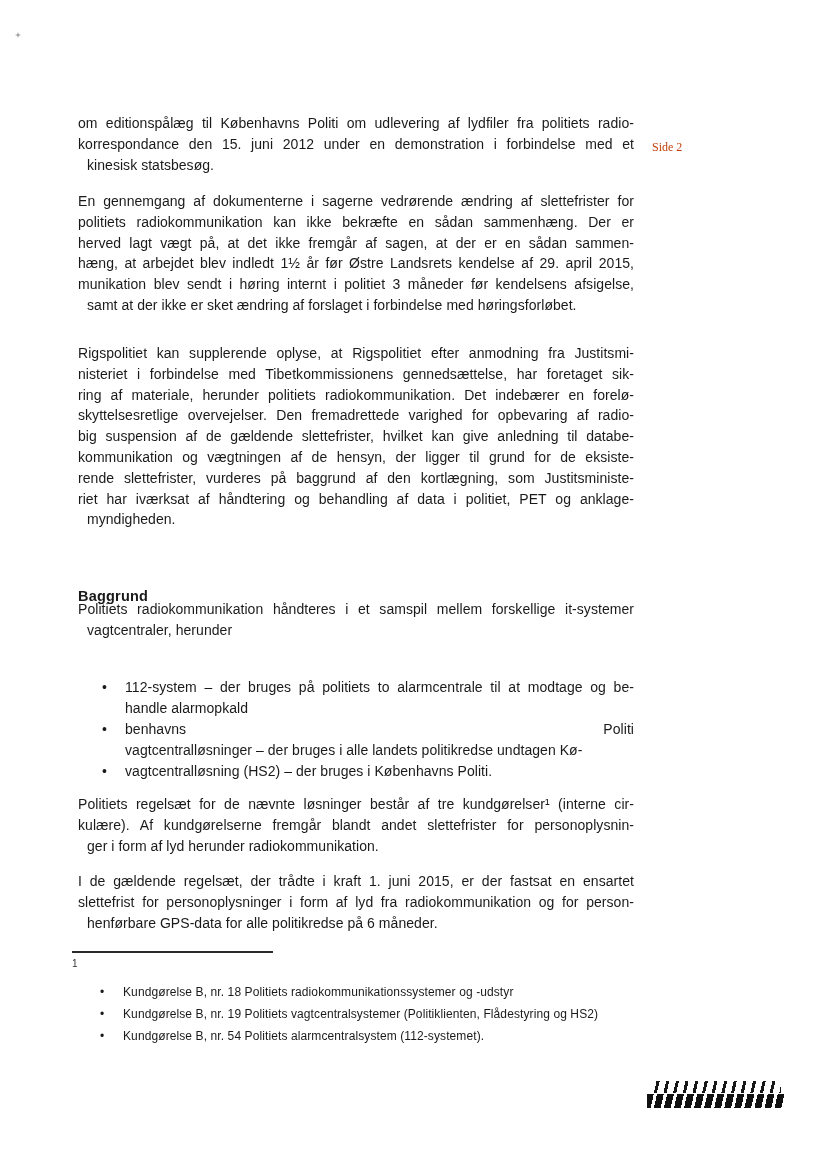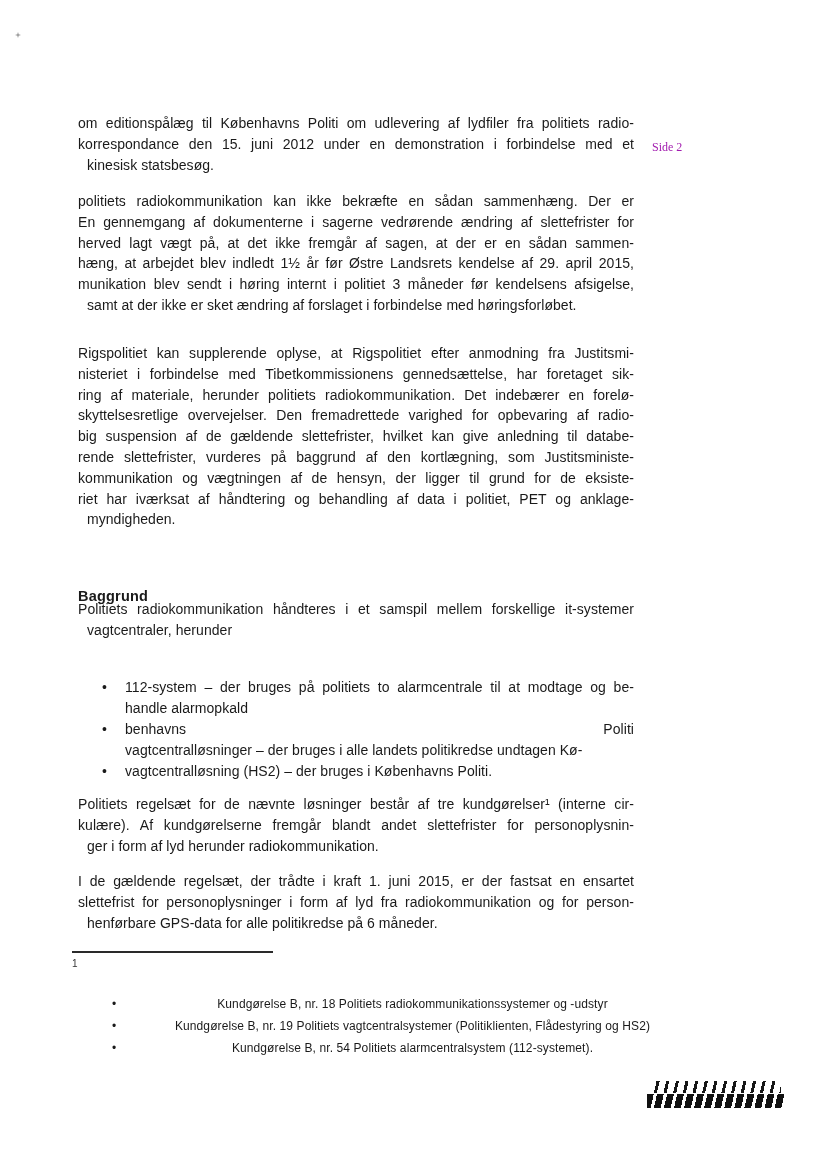--- a/index.html
+++ b/index.html
@@ -26,21 +26,21 @@
     left:78px; top:561px;
     font-size:14.5px; font-weight:700;
     letter-spacing:0.2px;
     margin-top:27px;
   }
   .side-note {
     position:absolute;
     left:652px; top:140px;
     font-family:"Liberation Serif", serif;
     font-size:12px;
-    color:#a21caf;
+    color:#c2410c;
   }
   ul.blist {
     position:absolute;
     left:78px; top:677px; width:556px;
     margin:0; padding:0; list-style:none;
     font-size:14px; line-height:21px;
     letter-spacing:0.05px;
   }
   ul.blist li { position:relative; padding-left:47px; }
   ul.blist li::before {
@@ -57,25 +57,24 @@
     background:#2a2a2a;
   }
   .fn-marker {
     position:absolute;
     left:72px; top:958px;
     font-size:10px; color:#333;
   }
   ul.fnlist {
     position:absolute;
     left:78px; top:981px; width:600px;
-    margin:12px; padding:0; list-style:none;
+    margin:0; padding:0; list-style:none;
     font-size:12px; line-height:22px;
     letter-spacing:0.1px;
     white-space:nowrap;
-    text-align:center;
   }
   ul.fnlist li { position:relative; padding-left:45px; }
   ul.fnlist li::before {
     content:"\2022";
     position:absolute; left:22px; top:0;
     font-size:12px;
   }
   .speck {
     position:absolute;
     left:15px; top:32px;
@@ -104,36 +103,36 @@
 
   <div class="side-note">Side 2</div>
 
   <div class="para" style="top:113px">
       <div class="tl">om editionspålæg til Københavns Politi om udlevering af lydfiler fra politiets radio-</div>
       <div class="tl">korrespondance den 15. juni 2012 under en demonstration i forbindelse med et</div>
       <div class="tl">kinesisk statsbesøg.</div>
     </div>
 
   <div class="para" style="top:191px">
+      <div class="tl">En gennemgang af dokumenterne i sagerne vedrørende ændring af slettefrister for</div>
       <div class="tl">politiets radiokommunikation kan ikke bekræfte en sådan sammenhæng. Der er</div>
-      <div class="tl">En gennemgang af dokumenterne i sagerne vedrørende ændring af slettefrister for</div>
       <div class="tl">herved lagt vægt på, at det ikke fremgår af sagen, at der er en sådan sammen-</div>
       <div class="tl">hæng, at arbejdet blev indledt 1½ år før Østre Landsrets kendelse af 29. april 2015,</div>
       <div class="tl">munikation blev sendt i høring internt i politiet 3 måneder før kendelsens afsigelse,</div>
       <div class="tl">samt at der ikke er sket ændring af forslaget i forbindelse med høringsforløbet.</div>
     </div>
 
   <div class="para" style="top:343px">
       <div class="tl">Rigspolitiet kan supplerende oplyse, at Rigspolitiet efter anmodning fra Justitsmi-</div>
       <div class="tl">nisteriet i forbindelse med Tibetkommissionens gennedsættelse, har foretaget sik-</div>
       <div class="tl">ring af materiale, herunder politiets radiokommunikation. Det indebærer en forelø-</div>
       <div class="tl">skyttelsesretlige overvejelser. Den fremadrettede varighed for opbevaring af radio-</div>
       <div class="tl">big suspension af de gældende slettefrister, hvilket kan give anledning til databe-</div>
+      <div class="tl">kommunikation og vægtningen af de hensyn, der ligger til grund for de eksiste-</div>
       <div class="tl">rende slettefrister, vurderes på baggrund af den kortlægning, som Justitsministe-</div>
-      <div class="tl">kommunikation og vægtningen af de hensyn, der ligger til grund for de eksiste-</div>
       <div class="tl">riet har iværksat af håndtering og behandling af data i politiet, PET og anklage-</div>
       <div class="tl">myndigheden.</div>
     </div>
 
   <div class="heading">Baggrund</div>
 
   <div class="para" style="top:599px">
       <div class="tl">Politiets radiokommunikation håndteres i et samspil mellem forskellige it-systemer</div>
       <div class="tl">vagtcentraler, herunder</div>
     </div>

